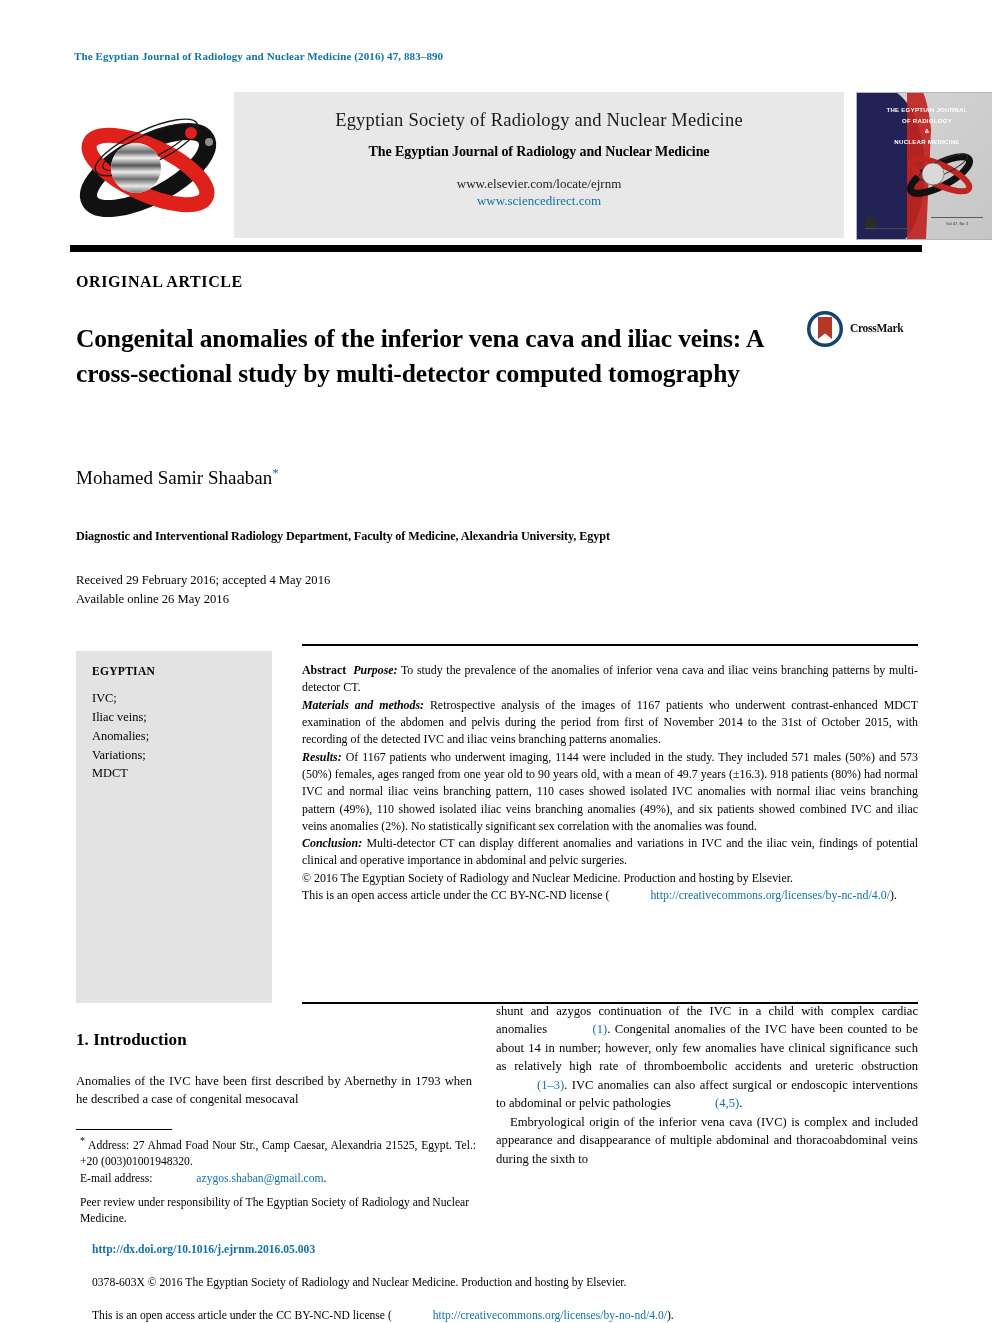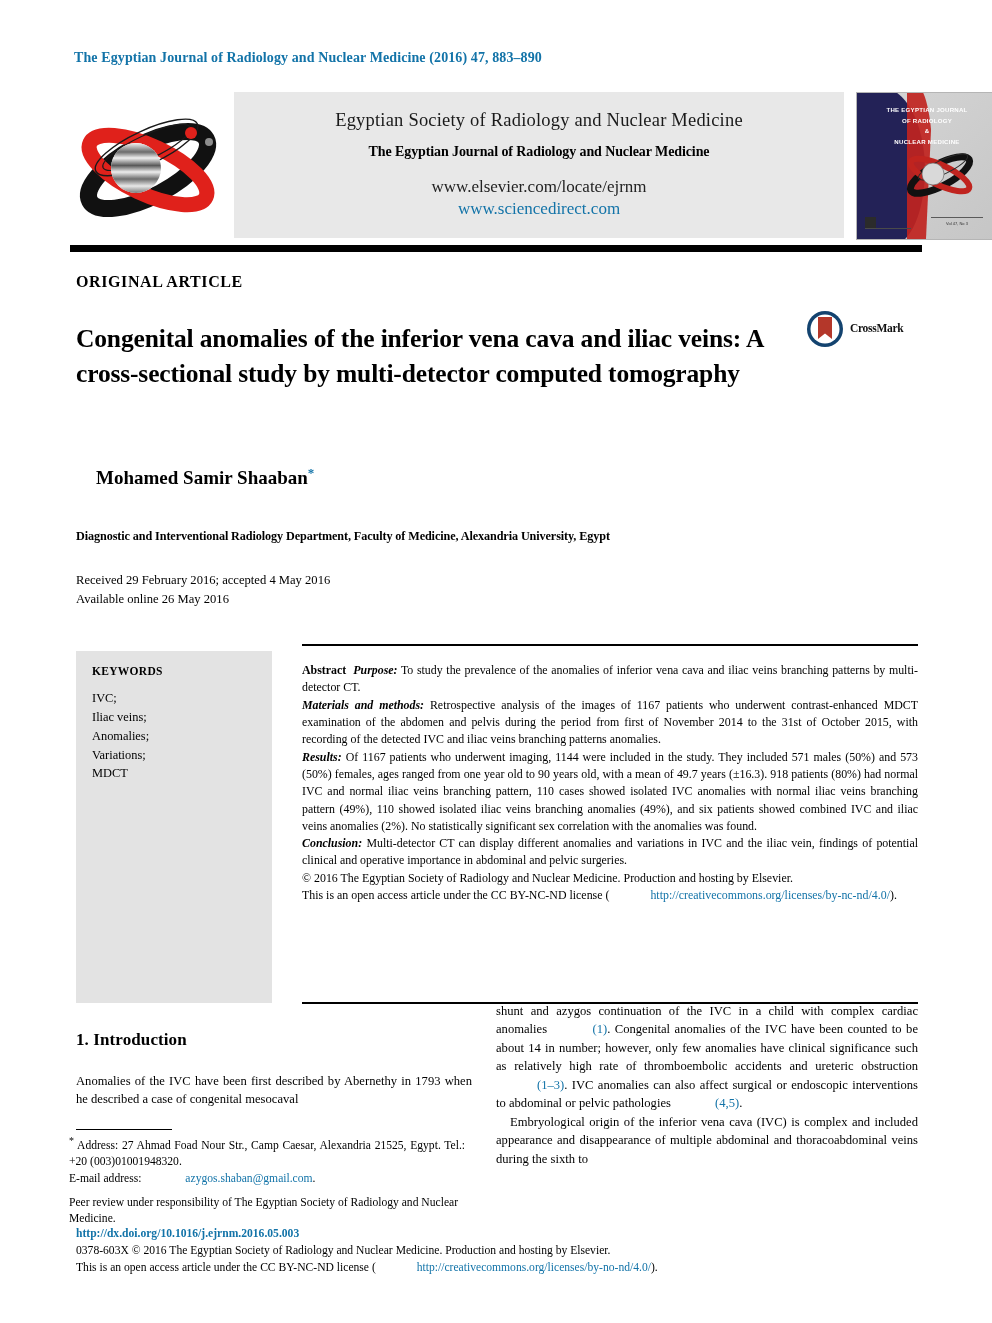--- a/index.html
+++ b/index.html
@@ -20,21 +20,21 @@
     left: 0; top: 0;
     width: 992px;
     height: 1323px;
   }
 
   
   .running-head {
     position: absolute;
     left: 74px;
     top: 50px;
-    font-size: 14px;
+    font-size: 11px;
     font-weight: bold;
     color: #1273a8;
     letter-spacing: 0.1px;
   }
 
   
   .masthead {
     position: absolute;
     left: 74px;
     top: 92px;
@@ -65,21 +65,21 @@
   }
   .mast-journal {
     margin-top: 13px;
     font-size: 14px;
     font-weight: bold;
     color: #000;
     letter-spacing: -0.1px;
   }
   .mast-url {
     margin-top: 16px;
-    font-size: 17px;
+    font-size: 13px;
     line-height: 1.28;
     color: #222;
   }
   .mast-url .sd { color: #1273a8; }
 
   .cover {
     position: absolute;
     left: 782px;
     top: 0px;
     width: 136px;
@@ -209,22 +209,21 @@
     letter-spacing: -.3px;
     color: #111;
   }
 
   
   .author {
     position: absolute;
     left: 76px;
     top: 465px;
     font-size: 19px;
-    font-weight: bold;
-    margin-left: 20px;
+    font-weight: normal;
   }
   .author .star {
     color: #1273a8;
     font-size: 13px;
     vertical-align: super;
   }
   .affiliation {
     position: absolute;
     left: 76px;
     top: 529px;
@@ -333,21 +332,21 @@
   .fn-rule {
     position: absolute;
     left: 76px;
     top: 1129px;
     width: 96px;
     height: 1px;
     background: #000;
   }
   .footnote {
     position: absolute;
-    left: 69px;
+    left: 80px;
     top: 1134px;
     width: 396px;
     font-size: 11.6px;
     line-height: 1.43;
     text-align: justify;
   }
   .footnote p { margin: 0; }
   .footnote .pr { margin-top: 7px; text-align: left; }
   .footnote .star {
     font-size: 10px;
@@ -356,21 +355,21 @@
 
   
   .page-footer {
     position: absolute;
     left: 76px;
     top: 1226px;
     width: 760px;
     font-size: 11.6px;
     line-height: 1.45;
   }
-  .page-footer p { margin: 0; }
+  .page-footer p { margin: 16px; }
   .page-footer .doi { color: #1273a8; font-weight: bold; }
 </style>
 </head>
 <body>
 
 <div class="page">
 
   <div class="running-head">The Egyptian Journal of Radiology and Nuclear Medicine (2016) 47, 883–890</div>
 
   <div class="masthead">
@@ -455,21 +454,21 @@
   </div>
 
   <div class="affiliation">Diagnostic and Interventional Radiology Department, Faculty of Medicine, Alexandria University, Egypt</div>
 
   <div class="dates">
     <div>Received 29 February 2016; accepted 4 May 2016</div>
     <div>Available online 26 May 2016</div>
   </div>
 
   <div class="kw-box">
-    <div class="kw-title">KEYWORDS</div>
+    <div class="kw-title">EGYPTIAN</div>
     <div class="kw-list">
       <div>IVC;</div>
       <div>Iliac veins;</div>
       <div>Anomalies;</div>
       <div>Variations;</div>
       <div>MDCT</div>
     </div>
   </div>
 
   <div class="abs-rule-top"></div>

